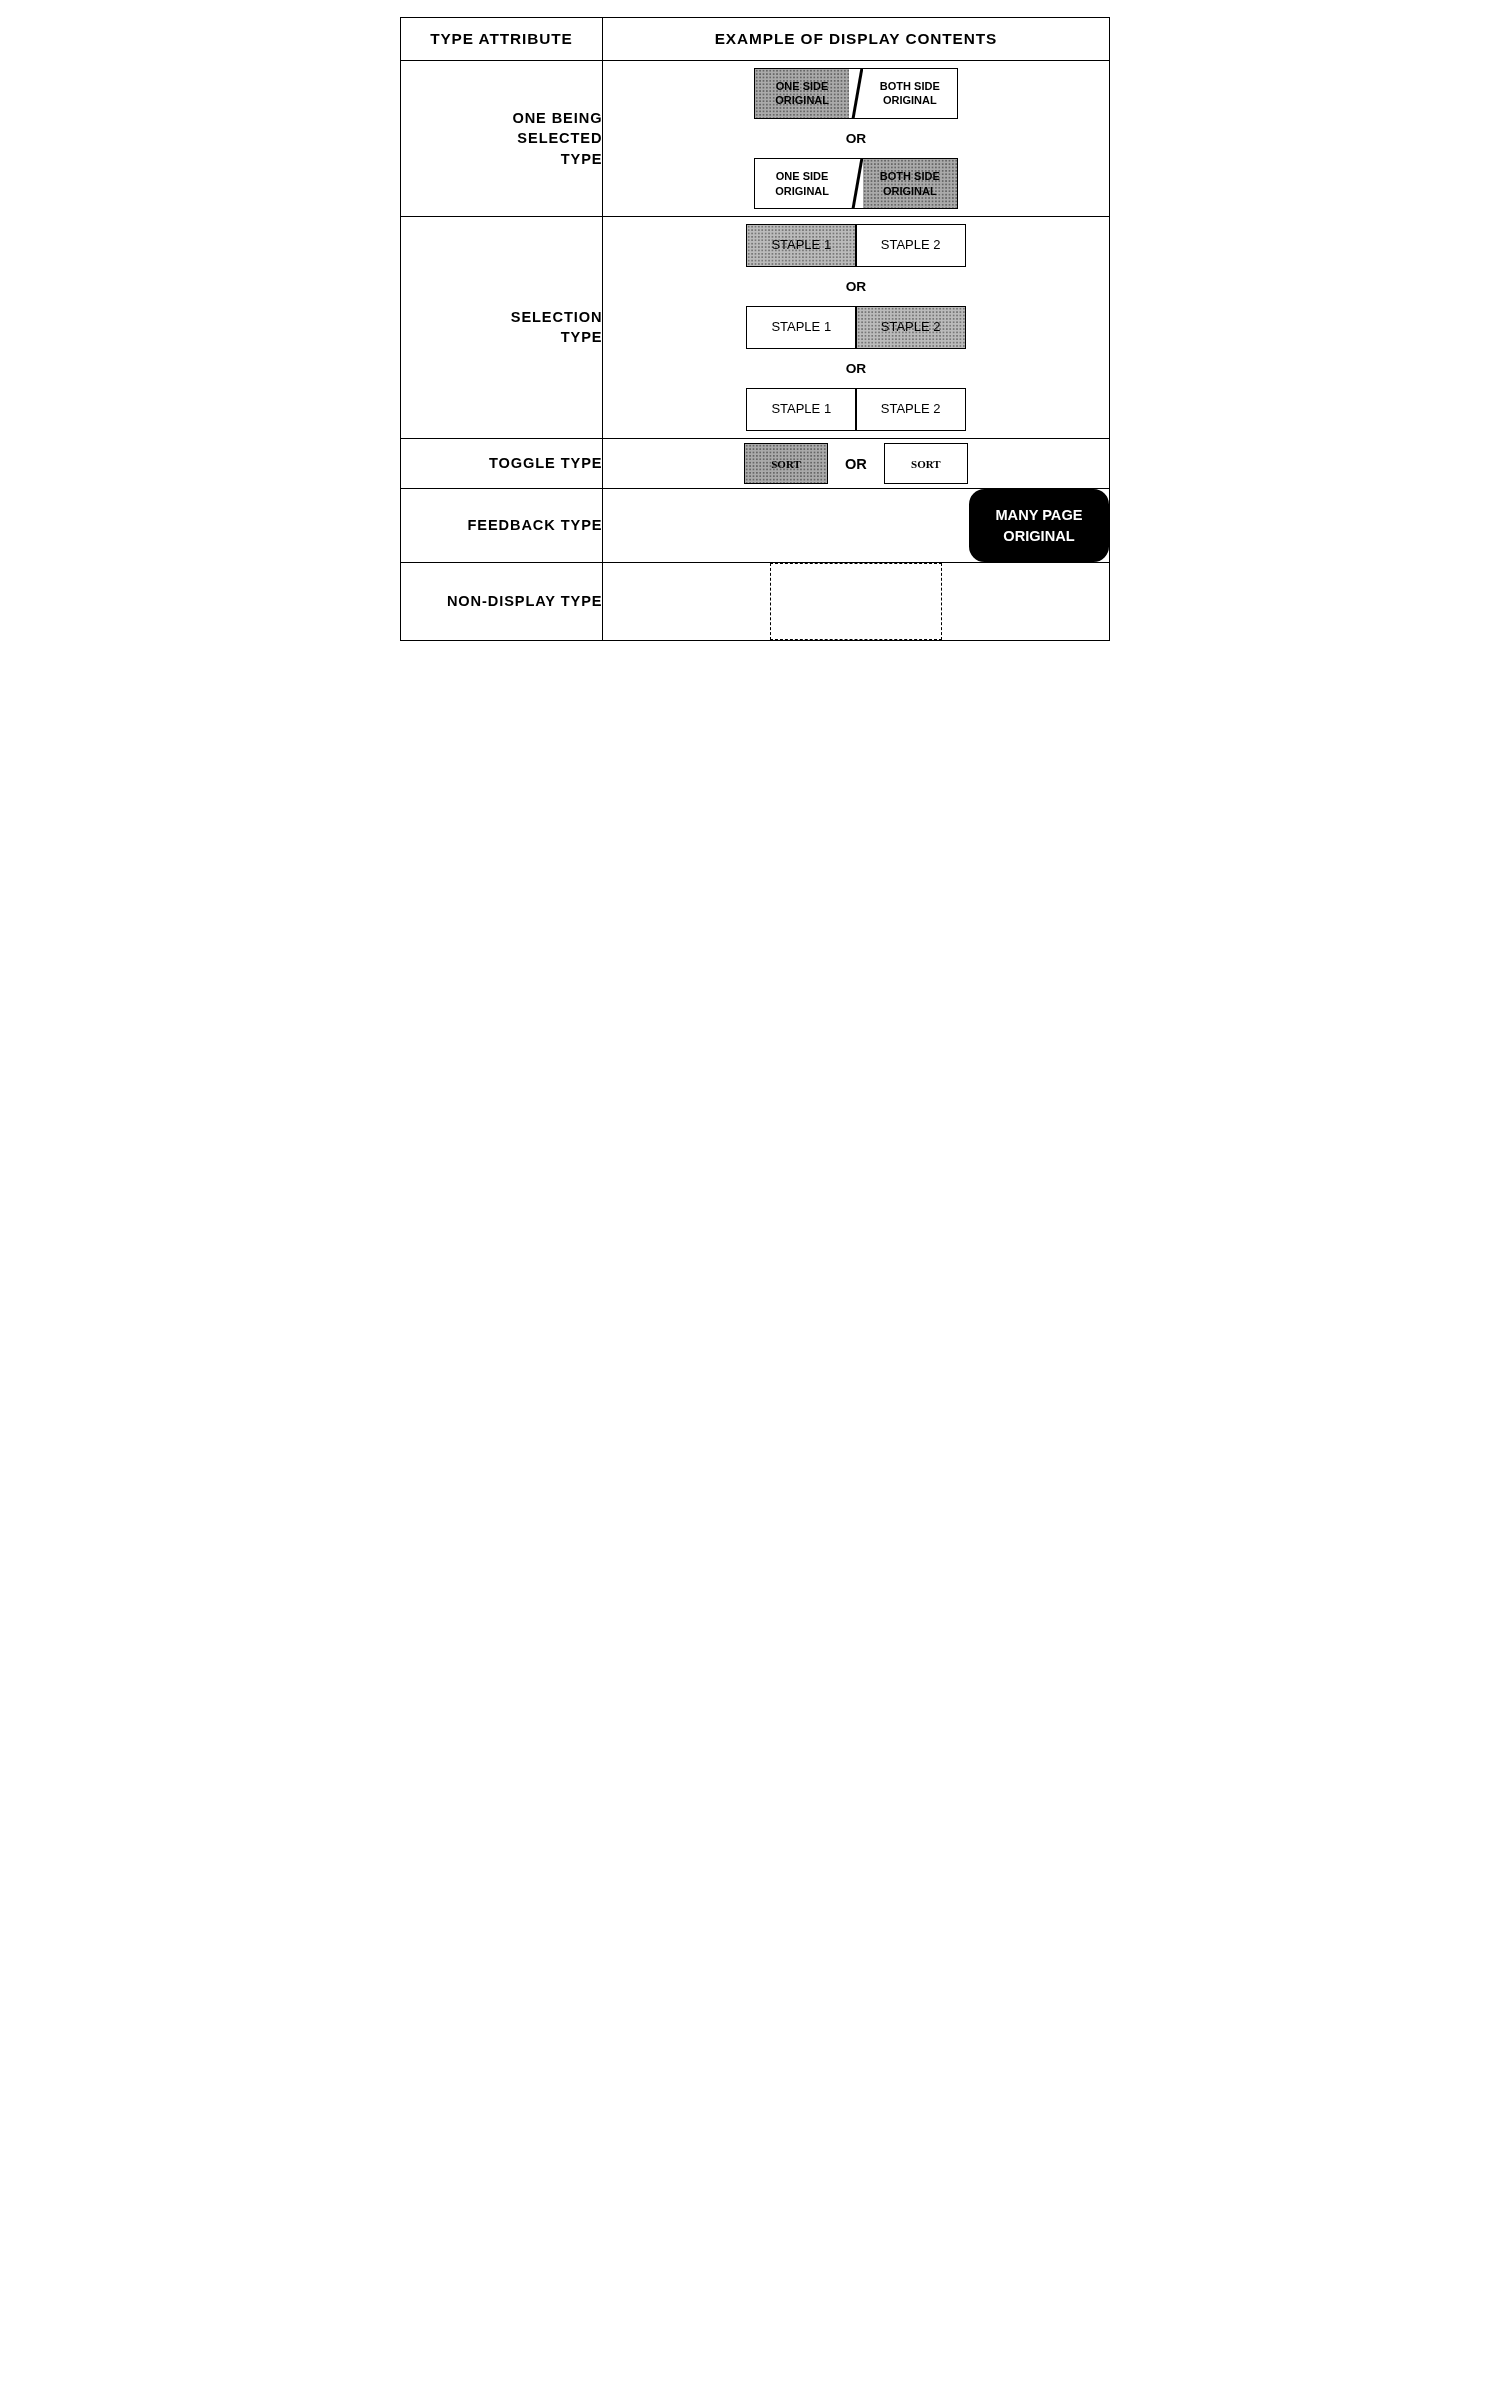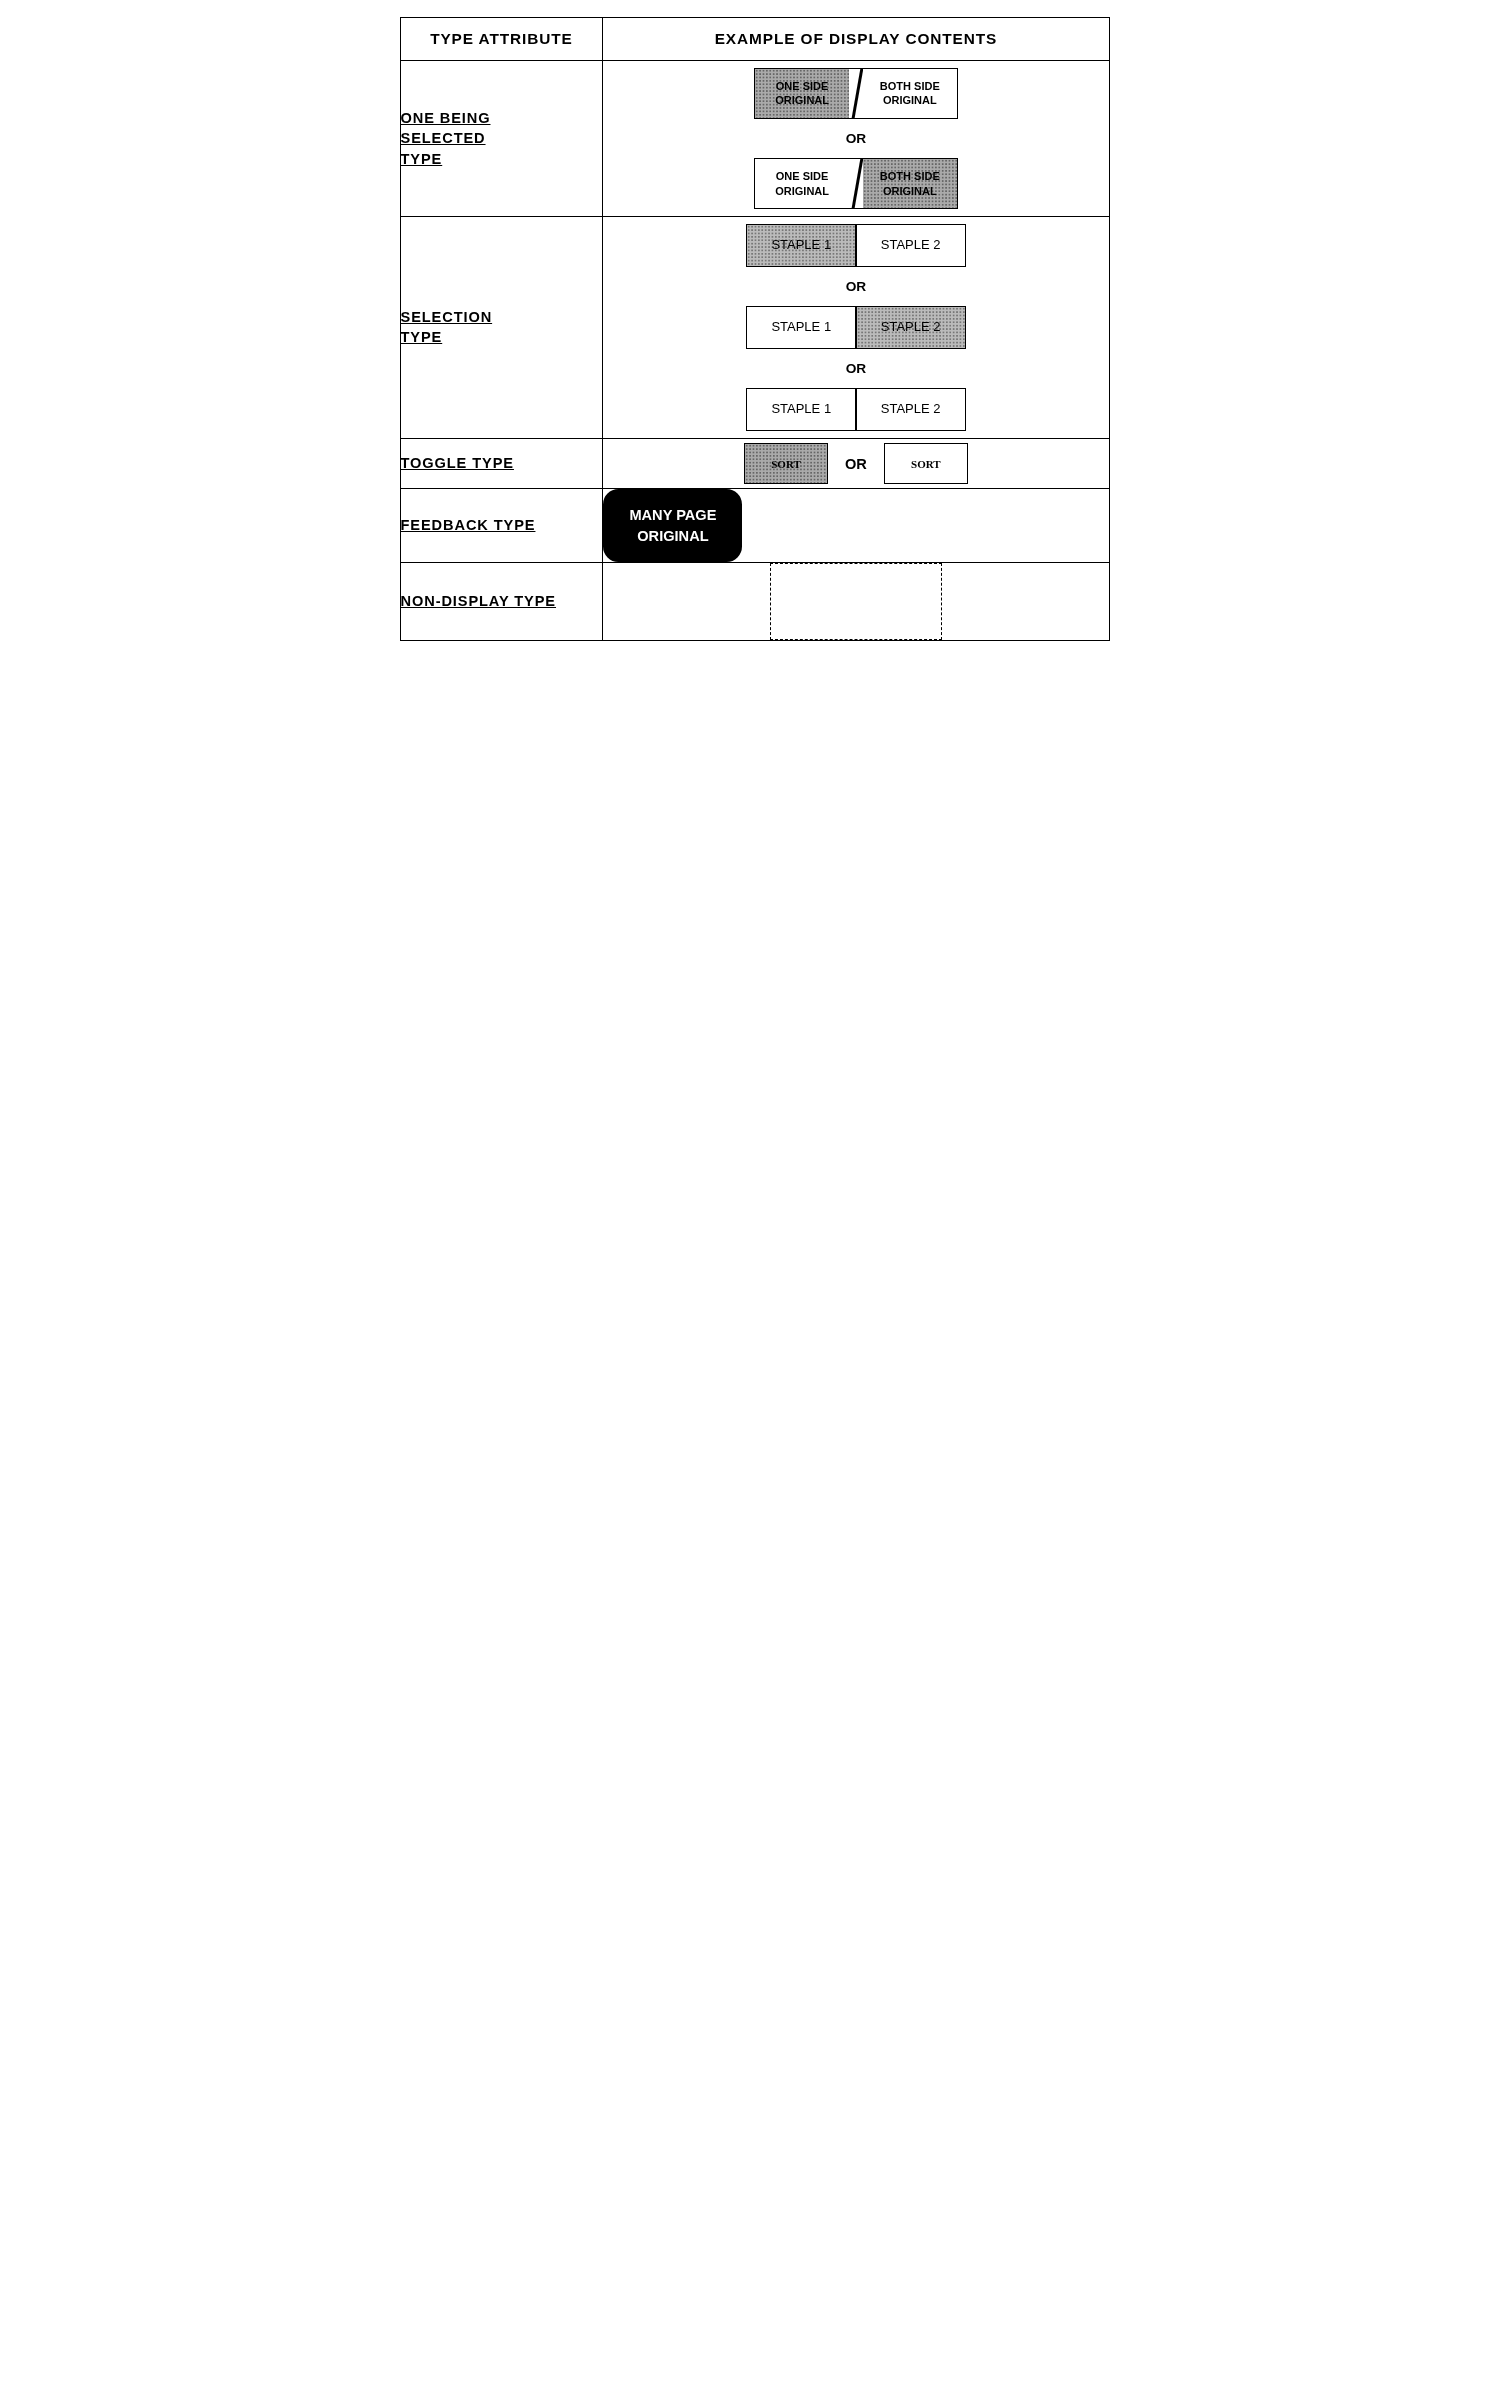--- a/index.html
+++ b/index.html
@@ -24,27 +24,26 @@
     .header-row th {
       text-align: center;
       font-size: 15.4px;
       font-weight: bold;
       padding: 12px 8.6px;
       background: #fff;
       letter-spacing: 0.9px;
     }
     .type-cell {
       width: 172px;
-      text-align: left;
+      text-align: right;
       font-size: 14.6px;
       font-weight: bold;
       letter-spacing: 0.9px;
       line-height: 1.4;
       padding: 17px 8.6px;
-      text-decoration: underline;
     }
     .example-cell {
       width: 429px;
       text-align: center;
       padding: 26px 17px;
       vertical-align: middle;
     }
 
     
     .trap-group {
@@ -264,21 +263,21 @@
           <div class="standalone-btn">SORT</div>
         </div>
       </td>
     </tr>
 
     <tr>
       <td class="type-cell">
         FEEDBACK TYPE
       </td>
       <td class="example-cell">
-        <div style="display:flex; justify-content:flex-start;">
+        <div style="display:flex; justify-content:flex-end;">
           <div class="feedback-btn">MANY PAGE<br>ORIGINAL</div>
         </div>
       </td>
     </tr>
 
     <tr>
       <td class="type-cell">
         NON-DISPLAY TYPE
       </td>
       <td class="example-cell">

